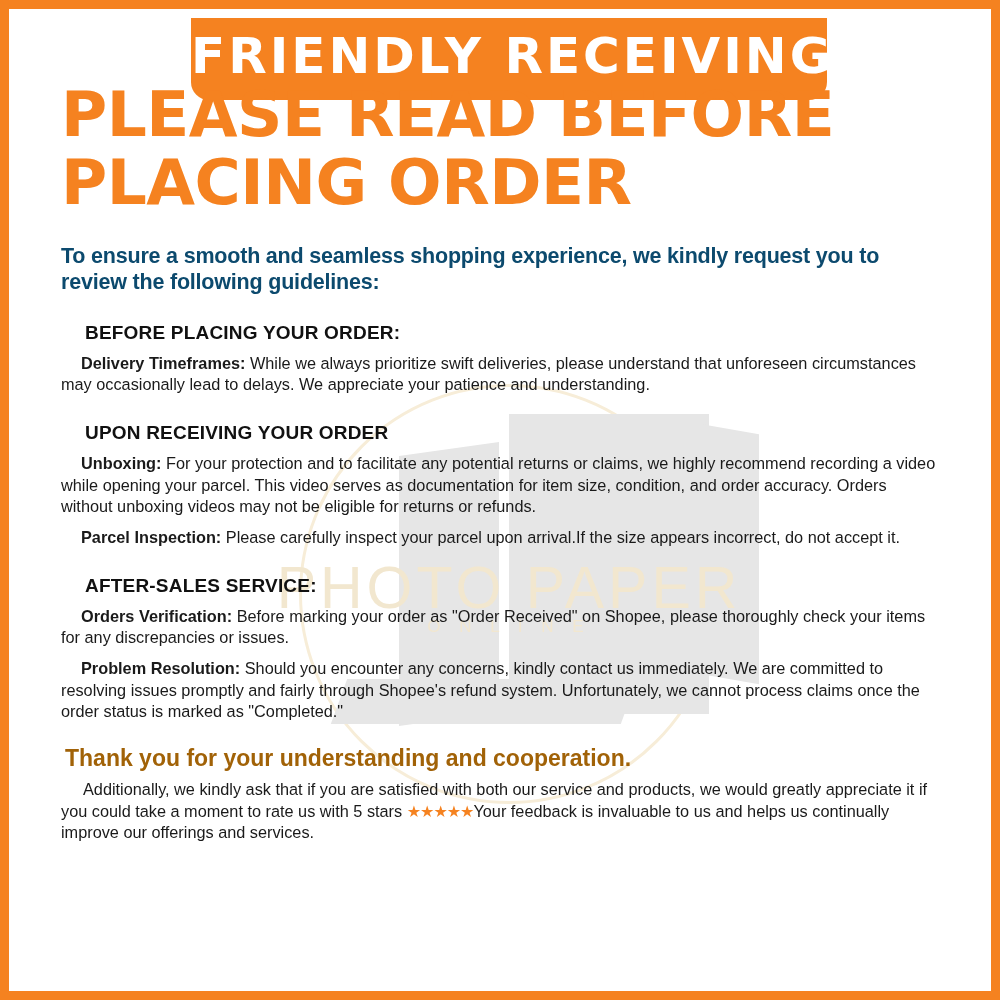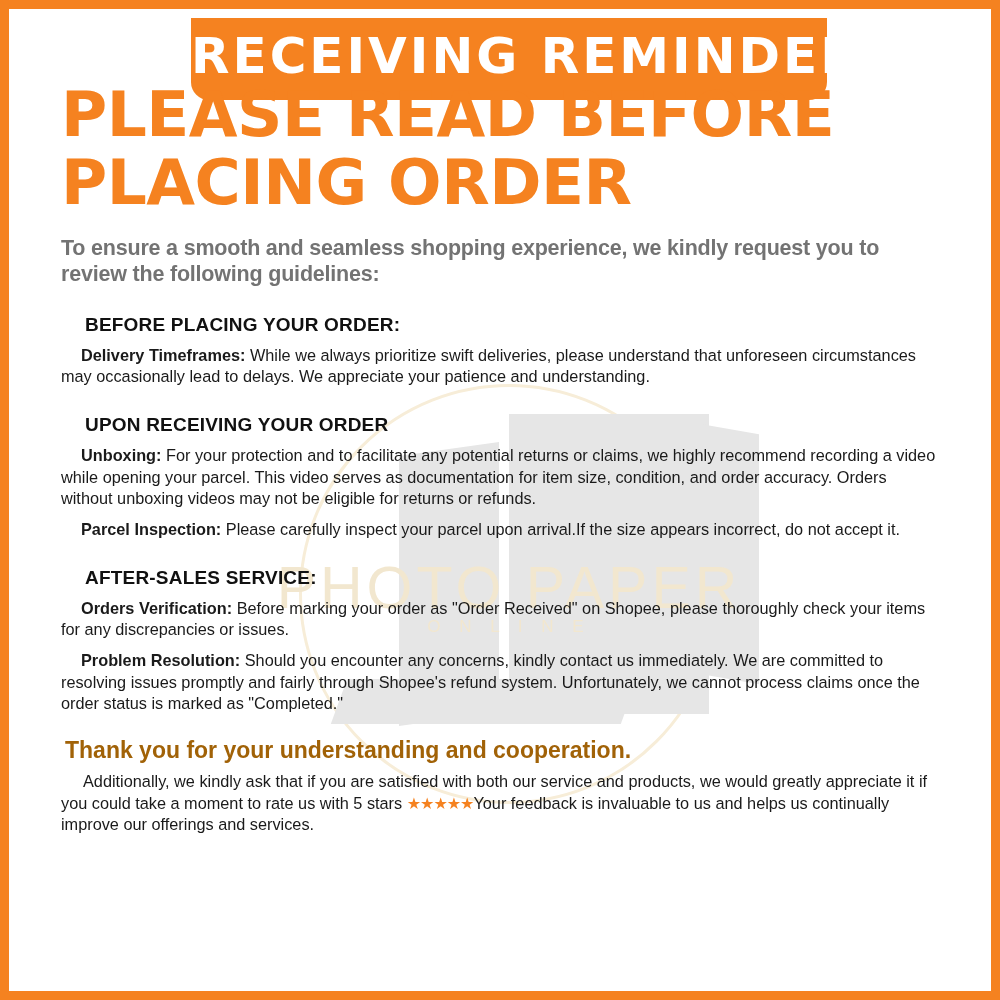--- a/index.html
+++ b/index.html
@@ -101,24 +101,24 @@
   .headline {
     margin-top: 72px;
     color: #F58220;
     font-size: 63px;
     line-height: 1.08;
     font-weight: bold;
     letter-spacing: -0.5px;
     font-family: "DejaVu Sans", sans-serif;
   }
   .intro {
-    margin-top: 18px;
+    margin-top: 26px;
     font-size: 21.5px;
     font-weight: bold;
-    color: #737373;
+    color: #0c4a6e;
     line-height: 1.22;
     letter-spacing: -0.2px;
   }
   .section {
     margin-top: 26px;
   }
   .section-title {
     font-size: 19px;
     font-weight: bold;
     color: #111;
@@ -164,21 +164,21 @@
     <div class="wm-circle"></div>
     <div class="wm-shape" style="left:500px; top:75px; width:200px; height:300px;"></div>
     <div class="wm-shape" style="left:390px; top:110px; width:100px; height:270px; transform:skewY(-8deg);"></div>
     <div class="wm-shape" style="left:330px; top:340px; width:290px; height:45px; transform:skewX(-20deg);"></div>
     <div class="wm-shape" style="left:690px; top:90px; width:60px; height:250px; transform:skewY(10deg);"></div>
     <div class="wm-text">PHOTO PAPER</div>
     <div class="wm-sub">O N L I N E</div>
   </div>
 
   <div class="banner">
-    <div class="banner-title">RECEIVING REMINDERS</div>
+    <div class="banner-title">FRIENDLY RECEIVING</div>
   </div>
 
   <div class="content">
     <div class="headline">PLEASE READ BEFORE PLACING ORDER</div>
     <div class="intro">To ensure a smooth and seamless shopping experience, we kindly request you to review the following guidelines:</div>
 
     <div class="section">
       <div class="section-title">BEFORE PLACING YOUR ORDER:</div>
       <div class="para"><b>Delivery Timeframes:</b><span> While we always prioritize swift deliveries, please understand that unforeseen circumstances may occasionally lead to delays. We appreciate your patience and understanding.</span></div>
     </div>

